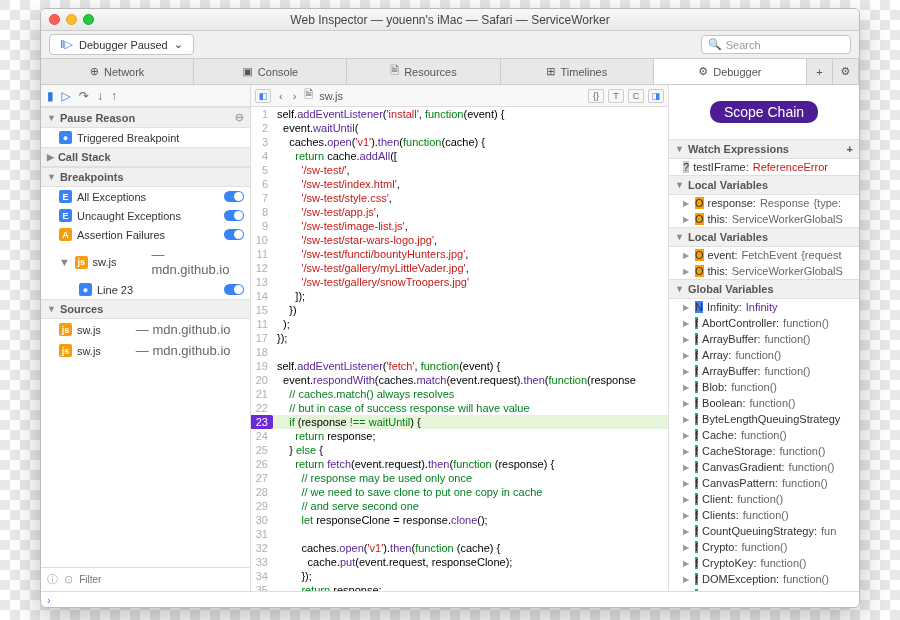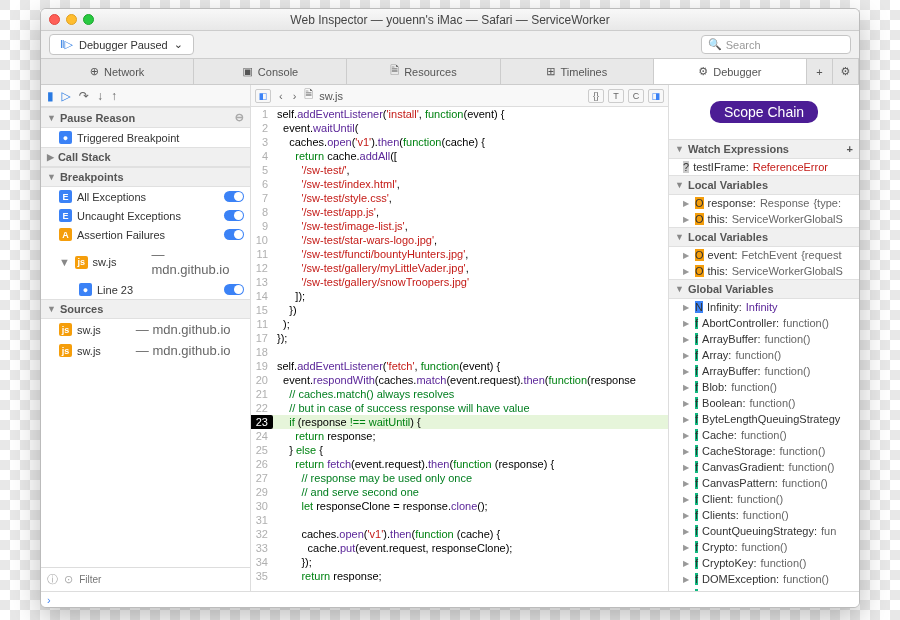--- a/index.html
+++ b/index.html
@@ -40,21 +40,21 @@
 .sub{padding-left:30px;color:#666;font-size:13px}
 .bottom{margin-top:auto;border-top:1px solid #ddd;padding:4px 6px;display:flex;gap:6px;align-items:center}
 .filter{flex:1;border:none;background:transparent;outline:none;font-size:10px}
 .crumb{height:22px;border-bottom:1px solid #ddd;display:flex;align-items:center;gap:6px;padding:0 4px;font-size:11px;color:#555;background:#f8f8f8}
 .crumb .btn{color:#666;padding:0 2px}
 .crumb .rbtns{margin-left:auto;display:flex;gap:4px}
 .sqbtn{border:1px solid #ccc;width:16px;height:14px;border-radius:2px;font-size:9px;display:flex;align-items:center;justify-content:center;color:#666}
 .code{flex:1;overflow:auto;font-family:Menlo,monospace;font-size:10px;line-height:14px}
 .cl{display:flex}
 .ln{width:22px;text-align:right;color:#b0b0b0;padding-right:5px;background:#fff;flex-shrink:0;user-select:none}
-.ln.bp{background:#000000;color:#fff;border-radius:0 2px 2px 0}
+.ln.bp{background:#6d28d9;color:#fff;border-radius:0 2px 2px 0}
 .ct{flex:1;white-space:pre;padding-left:4px}
 .cl.hl{background:#e6f5da}.k-str{color:#c41a16}.k-kw{color:#008312}.k-cm{color:#007e1f}.k-pr{color:#5b2699}
 .scope-btn{margin:16px auto;background:#4c1d95;color:#fff;padding:3px 14px;border-radius:10px;font-size:14px;display:block;width:fit-content}
 .rcol{flex:1;overflow:auto}
 .rrow{padding:2px 4px 2px 14px;display:flex;align-items:center;gap:4px;color:#333;font-size:10px;white-space:nowrap;overflow:hidden}
 .rrow .tri{color:#999;font-size:8px;width:8px}
 .rrow .name{color:#333}
 .rrow .val{color:#666}
 .rrow .err{color:#c41a16}
 .rrow .link{color:#5b2699}
@@ -305,20 +305,24 @@
           </div>
           <div class="cl">
             <div class="ln">26</div>
             <div class="ct">      <span class="k-kw">return</span> <span class="k-pr">fetch</span>(event.request).<span class="k-pr">then</span>(<span class="k-kw">function</span> (response) {</div>
           </div>
           <div class="cl">
             <div class="ln">27</div>
             <div class="ct">        <span class="k-cm">// response may be used only once</span></div>
           </div>
           <div class="cl">
+            <div class="ln">28</div>
+            <div class="ct">        <span class="k-cm">// we need to save clone to put one copy in cache</span></div>
+          </div>
+          <div class="cl">
             <div class="ln">29</div>
             <div class="ct">        <span class="k-cm">// and serve second one</span></div>
           </div>
           <div class="cl">
             <div class="ln">30</div>
             <div class="ct">        <span class="k-kw">let</span> responseClone = response.<span class="k-pr">clone</span>();</div>
           </div>
           <div class="cl">
             <div class="ln">31</div>
             <div class="ct"></div>

